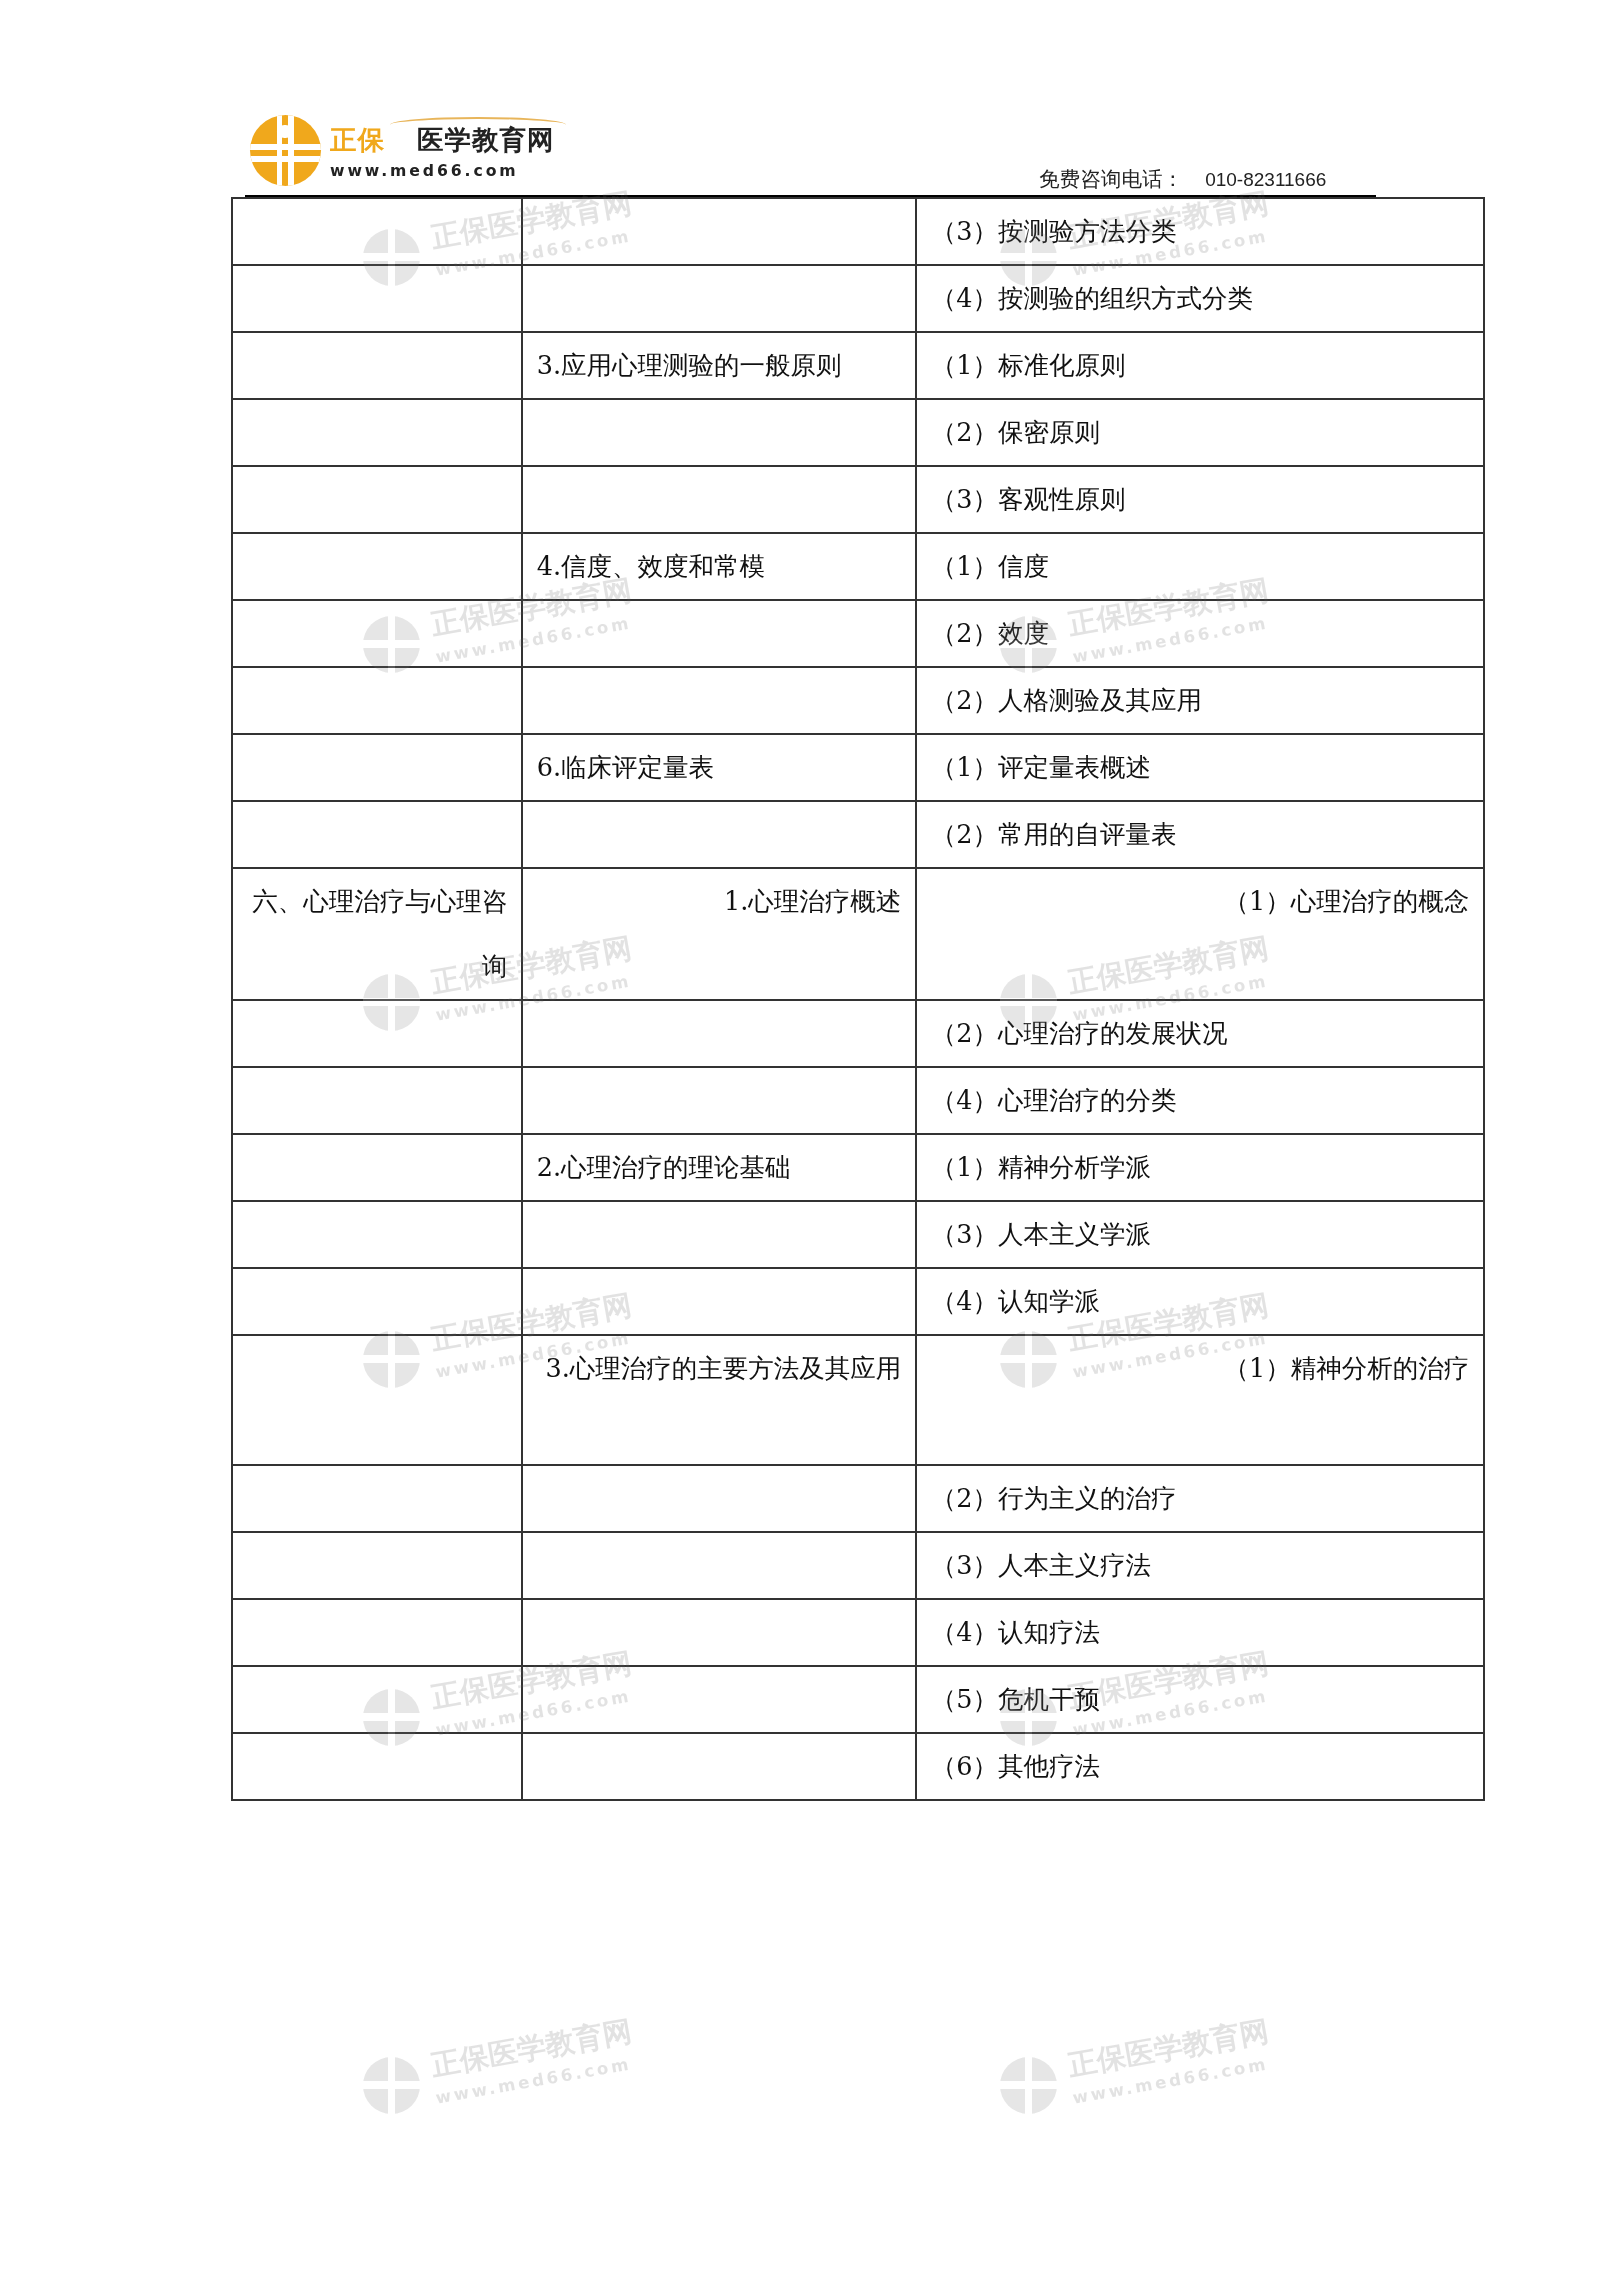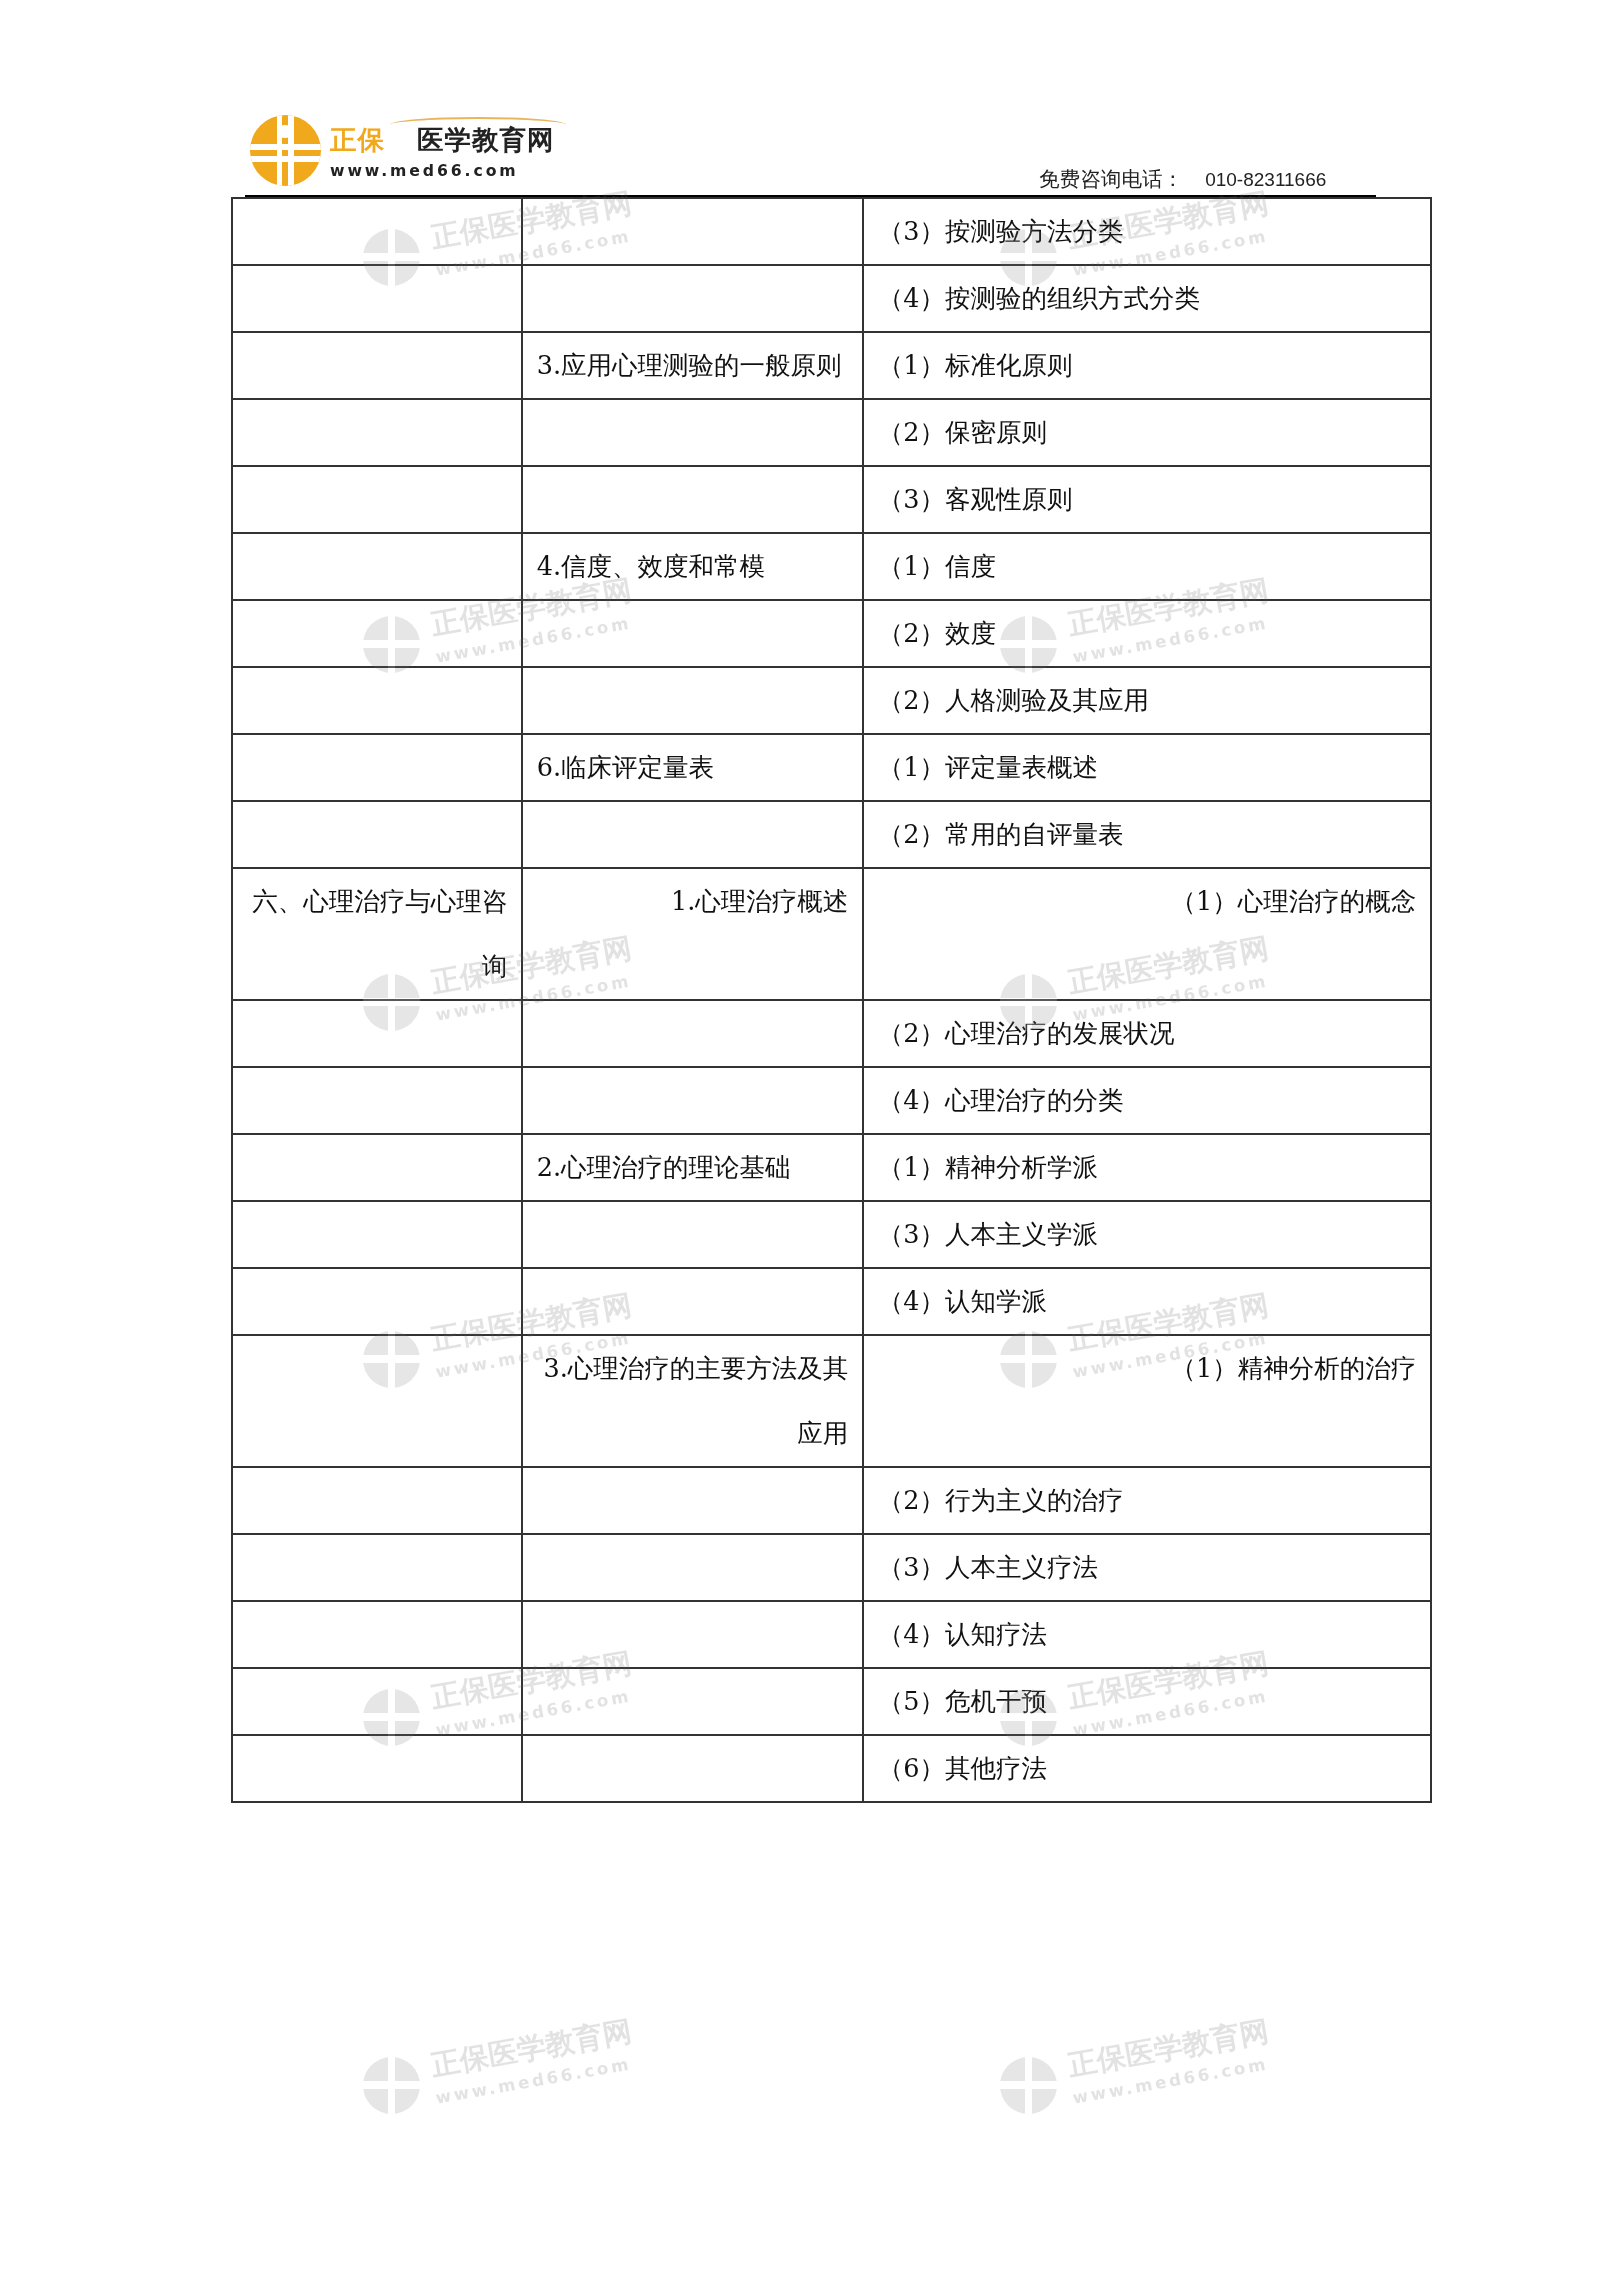--- a/index.html
+++ b/index.html
@@ -24,21 +24,21 @@
   .hotline { position: absolute; left: 1039px; top: 165px; font-family: "DejaVu Sans", sans-serif;
              font-size: 20.6px; color: #222; white-space: nowrap; }
   .hotline .num { font-family: "Liberation Sans", sans-serif; font-size: 19px; margin-left: 22px; }
   .rule { position: absolute; left: 245px; top: 195px; width: 1131px; height: 3.9px; background: #000; }
 
   table.outline { position: absolute; left: 231px; top: 197px; width: 1171px; border-collapse: collapse;
                   table-layout: fixed; }
   table.outline td { border: 2px solid #333; vertical-align: top; padding: 0 13.7px; font-size: 25.5px;
                      line-height: 65px; height: 65px; box-sizing: border-box; overflow: hidden; }
   table.outline td.c1 { width: 290px; }
-  table.outline td.c2 { width: 341px; }
+  table.outline td.c2 { width: 394px; }
   table.outline td.c3 { width: 568px; }
   table.outline tr.tall td { height: 130px; text-align: right; }
   table.outline td .txt { display: block; }
 
   .wm { position: absolute; width: 294px; height: 88px; opacity: 0.18; pointer-events: none; }
   .wm .circ { position: absolute; left: 0; top: 17.6px; width: 57px; height: 57px; border-radius: 50%; background: #777; }
   .wm .circ::before { content: ""; position: absolute; left: 24.5px; top: 0; width: 7.8px; height: 57px; background: #fff; }
   .wm .circ::after { content: ""; position: absolute; left: 0; top: 24.5px; width: 57px; height: 7.8px; background: #fff; }
   .wm .t1 { position: absolute; left: 65px; top: 7.8px; font-family: "DejaVu Sans", sans-serif; font-weight: bold;
             font-size: 29px; color: #666; transform: rotate(-10deg); transform-origin: left top; white-space: nowrap; }

